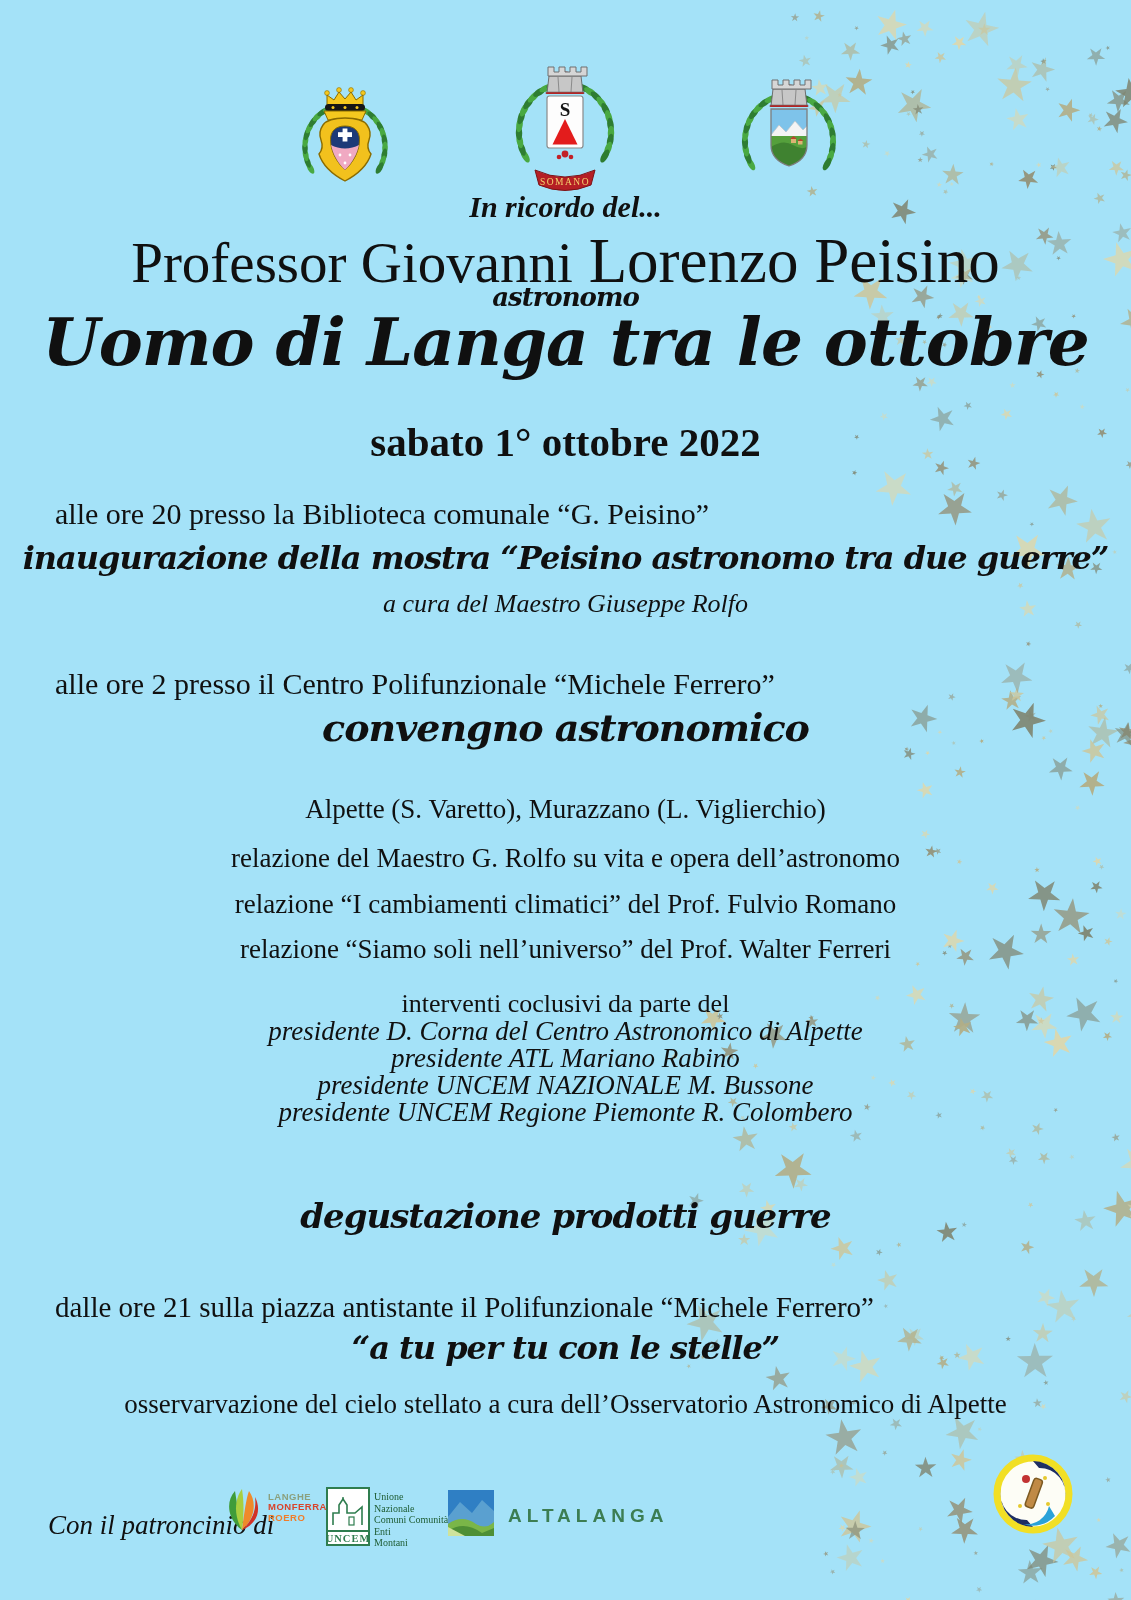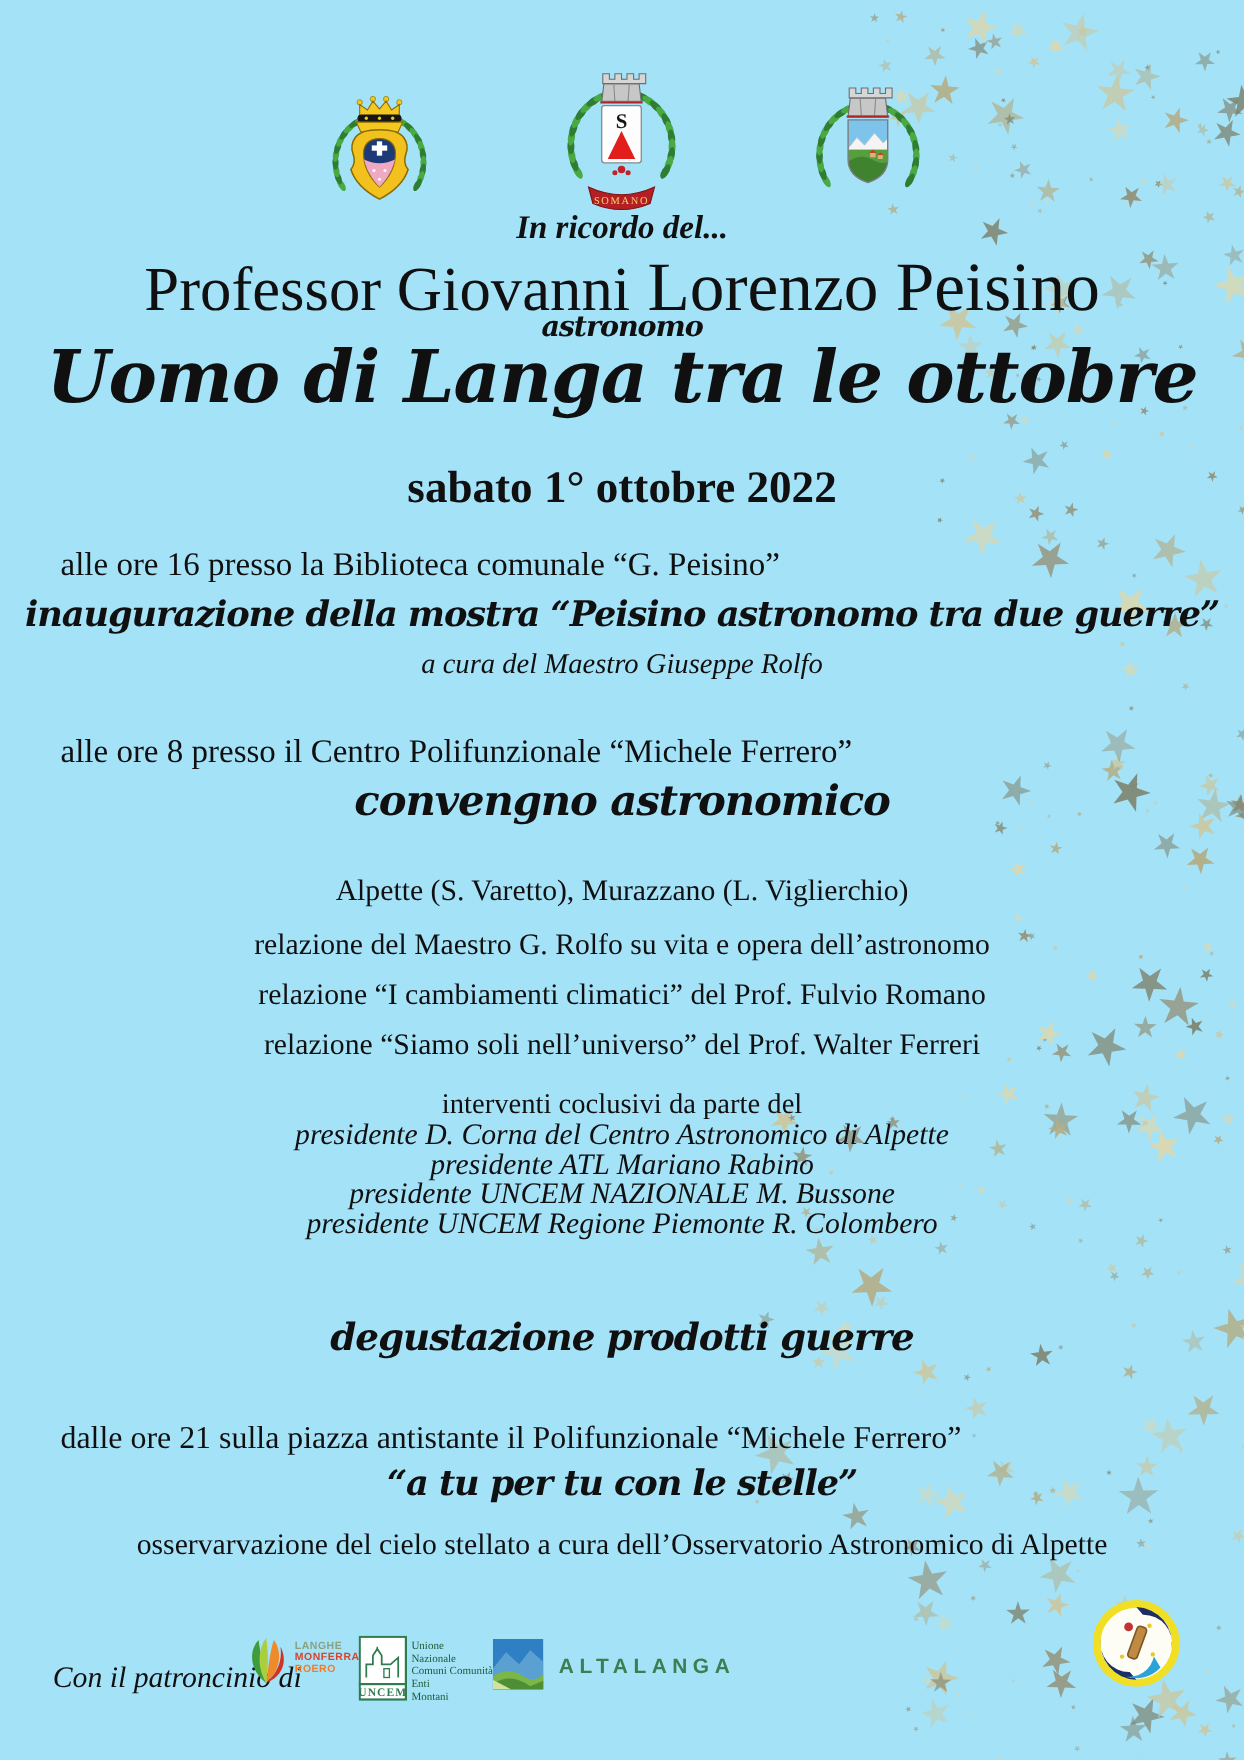--- a/index.html
+++ b/index.html
@@ -479,25 +479,25 @@
   <div class="t b it" style="top:190px;font-size:30px">In ricordo del...</div>
 
   <div class="t" style="top:226px"><span style="font-size:57px">Professor Giovanni</span><span style="font-size:63px"> Lorenzo Peisino</span></div>
 
   <div class="t script" style="top:283px;font-size:26px">astronomo</div>
 
   <div class="t script" style="top:306px;font-size:66px">Uomo di Langa tra le ottobre</div>
 
   <div class="t b" style="top:420px;font-size:41px">sabato 1° ottobre 2022</div>
 
-  <div class="tl" style="left:55px;top:497px;font-size:30px">alle ore 16 presso la Biblioteca comunale “G. Peisino”</div>
+  <div class="tl" style="left:55px;top:497px;font-size:30px">alle ore 20 presso la Biblioteca comunale “G. Peisino”</div>
   <div class="t script" style="top:541px;font-size:32px">inaugurazione della mostra “Peisino astronomo tra due guerre”</div>
   <div class="t it" style="top:589px;font-size:26px">a cura del Maestro Giuseppe Rolfo</div>
 
-  <div class="tl" style="left:55px;top:667px;font-size:30px">alle ore 8 presso il Centro Polifunzionale “Michele Ferrero”</div>
+  <div class="tl" style="left:55px;top:667px;font-size:30px">alle ore 2 presso il Centro Polifunzionale “Michele Ferrero”</div>
   <div class="t script" style="top:707px;font-size:38px">convengno astronomico</div>
   <div class="t" style="top:794px;font-size:27px">Alpette (S. Varetto), Murazzano (L. Viglierchio)</div>
   <div class="t" style="top:843px;font-size:27px">relazione del Maestro G. Rolfo su vita e opera dell’astronomo</div>
   <div class="t" style="top:889px;font-size:27px">relazione “I cambiamenti climatici” del Prof. Fulvio Romano</div>
   <div class="t" style="top:934px;font-size:27px">relazione “Siamo soli nell’universo” del Prof. Walter Ferreri</div>
   <div class="t" style="top:989px;font-size:26px">interventi coclusivi da parte del</div>
   <div class="t it" style="top:1016px;font-size:27px">presidente D. Corna del Centro Astronomico di Alpette</div>
   <div class="t it" style="top:1043px;font-size:27px">presidente ATL Mariano Rabino</div>
   <div class="t it" style="top:1097px;font-size:27px">presidente UNCEM Regione Piemonte R. Colombero</div>
   <div class="t it" style="top:1070px;font-size:27px">presidente UNCEM NAZIONALE M. Bussone</div>

